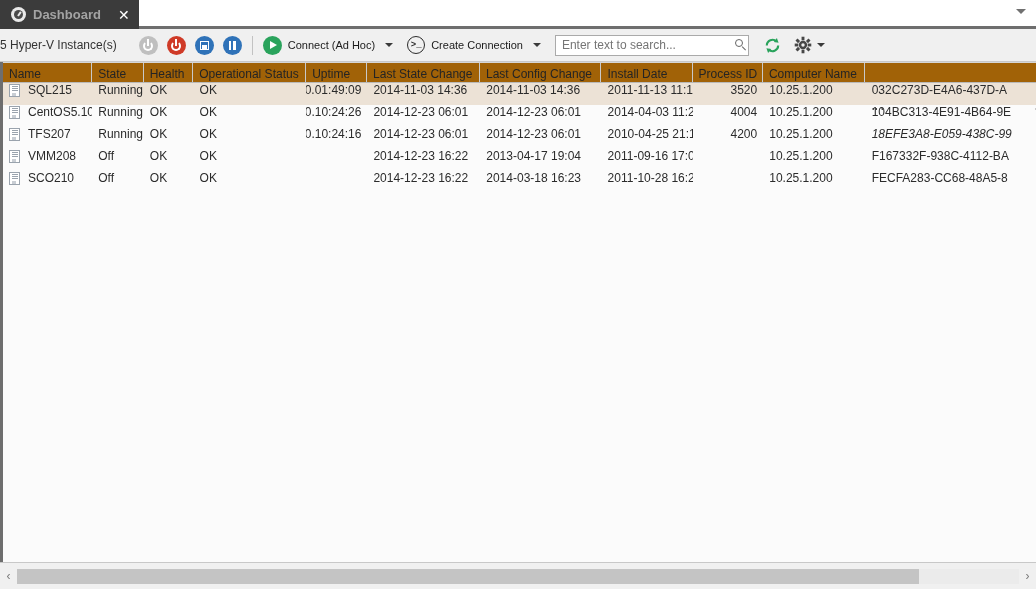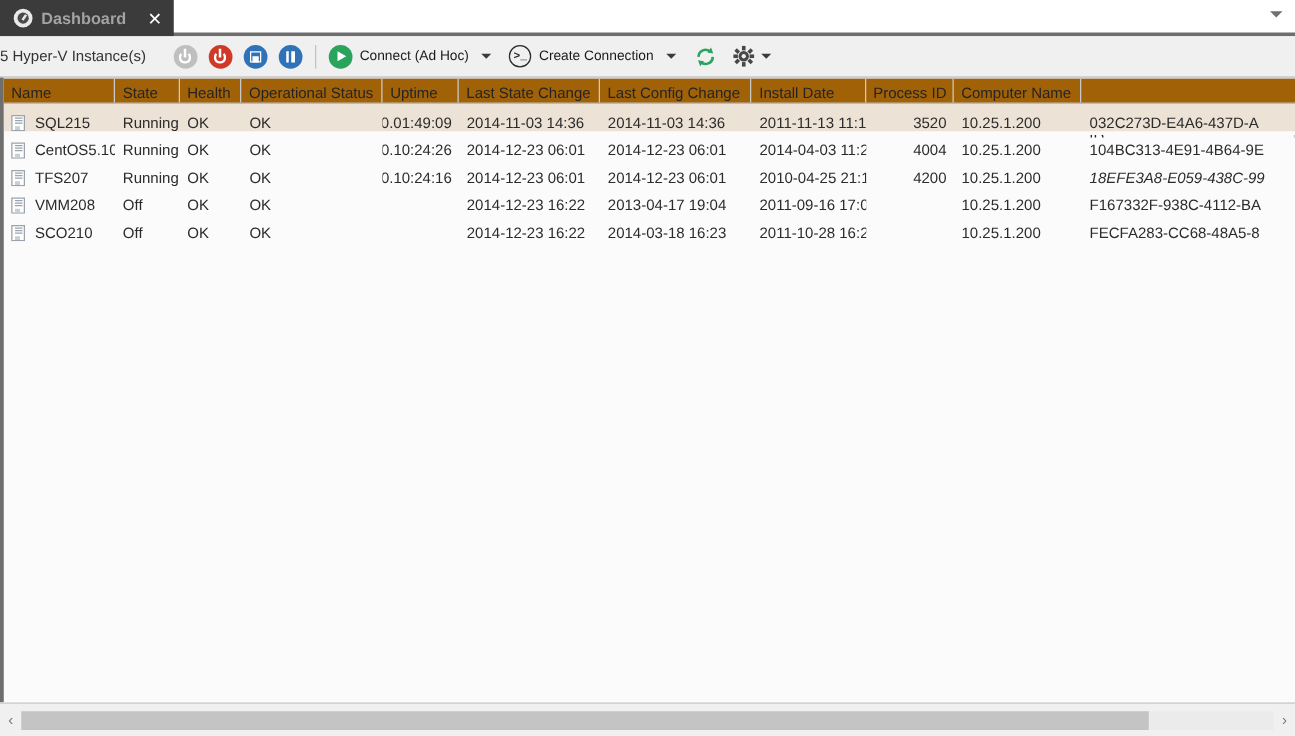--- a/index.html
+++ b/index.html
@@ -262,21 +262,21 @@
     font-size: 12px; color: #242424;
     border-right: 1px solid #c9c9c9;
     padding: 2px 0 0 6px;
     display: flex; align-items: center;
     overflow: hidden; white-space: nowrap;
     box-sizing: border-box;
     cursor: pointer;
   }
   .rows { position: relative; }
   .row {
-    display: flex; height: 22px; align-items: flex-end;
+    display: flex; height: 22px; align-items: flex-start;
     cursor: default;
   }
   .row.sel { background: #ece2d6; }
   .row .cell {
     font-size: 12px; color: #2b2b2b;
     padding: 0 6px;
     display: flex; align-items: center;
     overflow: hidden; white-space: nowrap;
     box-sizing: border-box;
   }
@@ -363,20 +363,24 @@
       <span class="tb-btn-label">Connect (Ad Hoc)</span>
       <span class="caret-dn"></span>
     </div>
 
     <div class="tb-btn" style="margin-left:14px;">
       <span class="conn-ico">&gt;_</span>
       <span class="tb-btn-label">Create Connection</span>
       <span class="caret-dn"></span>
     </div>
 
+    <div class="search-wrap">
+      <input class="search-input" type="text" placeholder="Enter text to search..." style="">
+      <span class="search-ico"></span>
+    </div>
 
     <span class="refresh-ico">
       <svg viewBox="0 0 20 20" width="19" height="19">
         <path d="M4 10 a6 6 0 0 1 10.2 -4.2" fill="none" stroke="#2aa35c" stroke-width="2.2"></path>
         <path d="M16 10 a6 6 0 0 1 -10.2 4.2" fill="none" stroke="#2aa35c" stroke-width="2.2"></path>
         <polygon points="14.6,2.2 16.4,7.2 11.4,6.4" fill="#2aa35c"></polygon>
         <polygon points="5.4,17.8 3.6,12.8 8.6,13.6" fill="#2aa35c"></polygon>
       </svg>
     </span>
 

